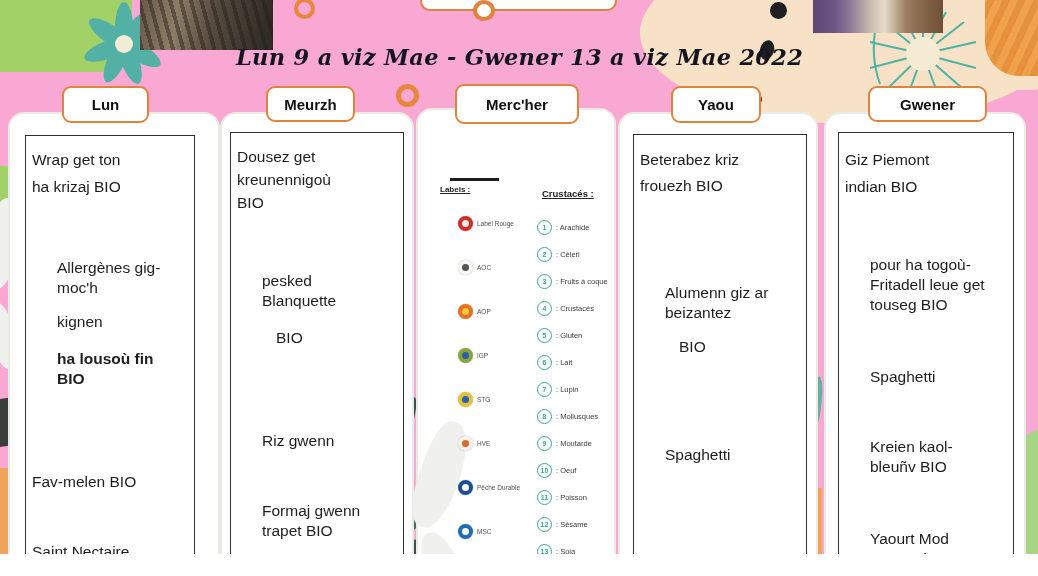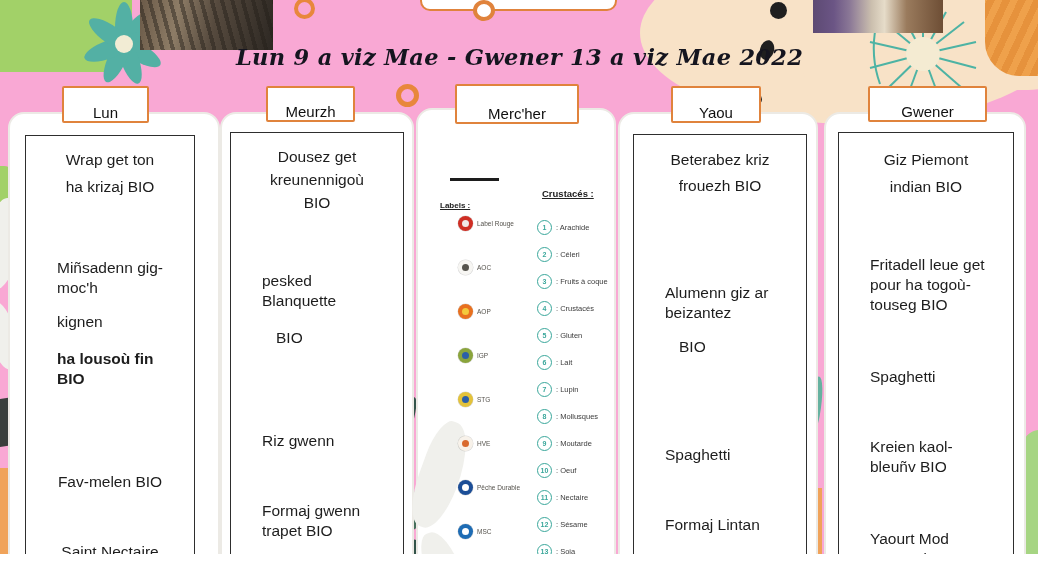--- a/index.html
+++ b/index.html
@@ -27,34 +27,34 @@
   .top-box-ring{left:473px;top:0px;width:14px;height:13px;border:4px solid #e0833c;border-radius:50%;background:#fff;z-index:5;}
   .teal-leaf{z-index:1;border-radius:50% 50% 50% 50%/60% 60% 40% 40%;}
   .orange-bar{background:#f0a35a;z-index:1;}
   .mint-strip{background:#dfeee6;z-index:1;}
   .green-right{left:1022px;top:430px;width:20px;height:146px;background:#a6d583;border-radius:18px 0 0 0;z-index:1;}
   
   .week-title{left:236px;top:44px;width:416px;text-align:center;z-index:5;
      font-family:"DejaVu Serif",serif;font-style:italic;font-weight:bold;
      font-size:22.5px;color:#15151f;letter-spacing:.3px;white-space:nowrap;}
   
-  .tab{background:#fff;border:2.5px solid #e0833c;border-radius:2px;z-index:6;
-     display:flex;align-items:flex-end;justify-content:center;
-     font-weight:normal;font-size:15px;color:#101010;}
+  .tab{background:#fff;border:2.5px solid #e0833c;border-radius:9px;z-index:6;
+     display:flex;align-items:center;justify-content:center;
+     font-weight:bold;font-size:15px;color:#101010;}
   
   .container{background:#fff;border:2px solid #eceae5;border-radius:16px;z-index:2;height:492px;top:112px;}
   
   .menucard{background:#fff;border:1.2px solid #2e2e2e;z-index:3;}
   .block{position:absolute;left:0;right:0;font-size:15.5px;color:#1d1d1d;}
-  .block.center{text-align:center;padding:0 6px;}
+  .block.center{text-align:left;padding:0 6px;}
   .block.left{text-align:left;padding-left:31px;padding-right:4px;}
   
   .legend-line{left:32px;top:68px;width:49px;height:2.5px;background:#1d1d1d;z-index:4;}
   .legend-h{z-index:4;font-weight:bold;color:#222;text-decoration:underline;}
-  .labels-h{left:22px;top:91px;font-size:8px;}
+  .labels-h{left:22px;top:75px;font-size:8px;}
   .allerg-h{left:124px;top:78px;font-size:9.5px;}
   .lab-row{position:absolute;display:flex;align-items:center;gap:4px;z-index:4;}
   .lab-ic{width:15px;height:15px;border-radius:50%;position:relative;flex:0 0 auto;box-shadow:0 0 0 .5px rgba(0,0,0,.15);}
   .lab-ic i{position:absolute;left:4px;top:4px;width:7px;height:7px;border-radius:50%;display:block;}
   .lab-name{font-size:6.5px;color:#55524c;}
   .alg-row{position:absolute;display:flex;align-items:center;gap:4px;z-index:4;}
   .alg-num{width:13px;height:13px;border:1.3px solid #3aa79b;border-radius:50%;flex:0 0 auto;
      display:flex;align-items:center;justify-content:center;font-size:7px;font-weight:bold;color:#3aa79b;background:#fff;}
   .alg-name{font-size:7.5px;color:#3c3c3c;white-space:nowrap;}
   svg{display:block;}
@@ -249,21 +249,21 @@
       <div class="alg-row" style="left: 119px; top: 326px;">
         <span class="alg-num">9</span>
         <span class="alg-name">: Moutarde</span>
       </div>
       <div class="alg-row" style="left: 119px; top: 353px; text-align: center;">
         <span class="alg-num">10</span>
         <span class="alg-name">: Oeuf</span>
       </div>
       <div class="alg-row" style="left: 119px; top: 380px;">
         <span class="alg-num">11</span>
-        <span class="alg-name">: Nectaire</span>
+        <span class="alg-name">: Poisson</span>
       </div>
       <div class="alg-row" style="left: 119px; top: 407px;">
         <span class="alg-num">12</span>
         <span class="alg-name">: Sésame</span>
       </div>
       <div class="alg-row" style="left: 119px; top: 434px;">
         <span class="alg-num">13</span>
         <span class="alg-name">: Soja</span>
       </div>
       <div class="alg-row" style="left: 119px; top: 461px;">
@@ -273,21 +273,21 @@
     </div>
   <div class="abs container" style="left:618px;width:196px;"></div>
   <div class="abs container" style="left:824px;width:198px;"></div>
 
   <div class="abs menucard" style="left:25px;top:135px;width:168px;height:455px;">
       <div class="block center" style="top: 10px; line-height: 27px;">
         <div>Wrap get ton</div>
         <div>ha krizaj BIO</div>
       </div>
       <div class="block left" style="top: 122px; line-height: 20px;">
-        <div>Miñsadenn gig-</div>
+        <div>Allergènes gig-</div>
         <div>moc'h</div>
       </div>
       <div class="block left" style="top: 176px; line-height: 20px;">
         <div>kignen</div>
       </div>
       <div class="block left" style="top: 213px; line-height: 20px; font-weight: bold;">
         <div>ha lousoù fin</div>
         <div>BIO</div>
       </div>
       <div class="block center" style="top: 336px; line-height: 20px;">
@@ -326,32 +326,29 @@
       <div class="block left" style="top: 148px; line-height: 20px;">
         <div>Alumenn giz ar</div>
         <div>beizantez</div>
       </div>
       <div class="block left" style="top: 202px; line-height: 20px; padding-left: 45px;">
         <div>BIO</div>
       </div>
       <div class="block left" style="top: 310px; line-height: 20px;">
         <div>Spaghetti</div>
       </div>
-      <div class="block left" style="top: 380px; line-height: 20px;">
-        <div>Formaj Lintan</div>
-      </div>
     </div>
   <div class="abs menucard" style="left:838px;top:132px;width:174px;height:458px;">
       <div class="block center" style="top: 13px; line-height: 27px;">
         <div>Giz Piemont</div>
         <div>indian BIO</div>
       </div>
       <div class="block left" style="top: 122px; line-height: 20px;">
+        <div>pour ha togoù-</div>
         <div>Fritadell leue get</div>
-        <div>pour ha togoù-</div>
         <div>touseg BIO</div>
       </div>
       <div class="block left" style="top: 234px; line-height: 20px;">
         <div>Spaghetti</div>
       </div>
       <div class="block left" style="top: 304px; line-height: 20px;">
         <div>Kreien kaol-</div>
         <div>bleuñv BIO</div>
       </div>
       <div class="block left" style="top: 396px; line-height: 20px;">

